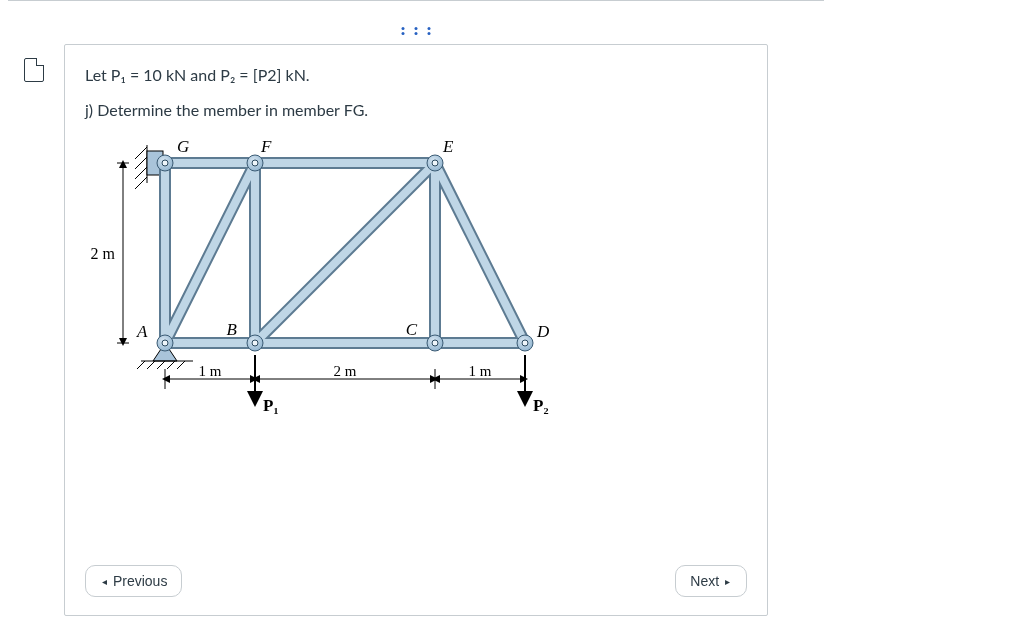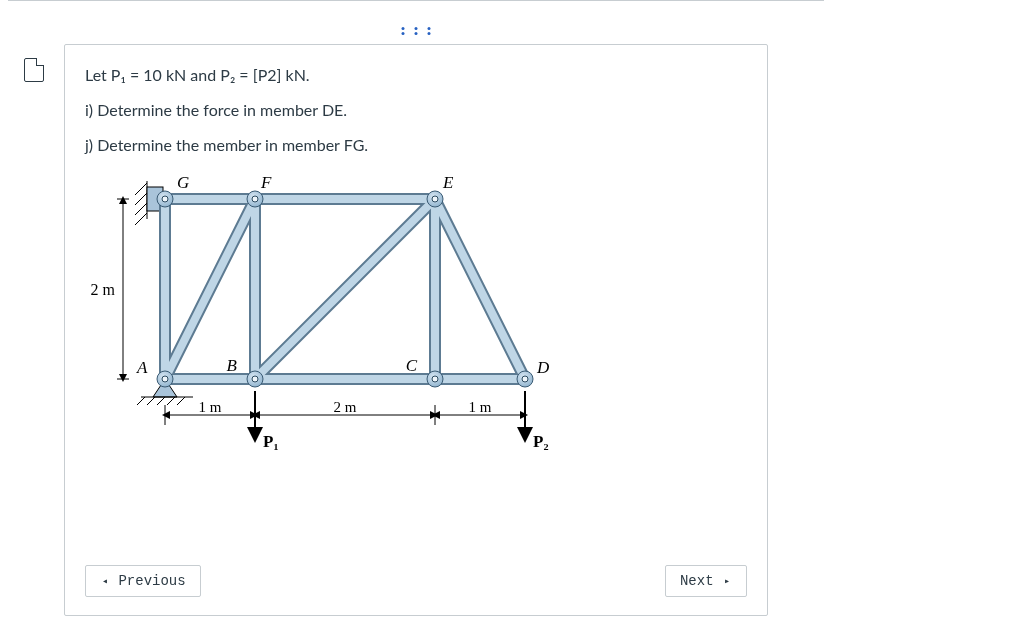--- a/index.html
+++ b/index.html
@@ -59,23 +59,22 @@
     left: 20px; right: 20px; bottom: 18px;
     display: flex;
     justify-content: space-between;
   }
   .btn {
     border: 1px solid #c7cdd1;
     background: #fff;
     color: #2d3b45;
     font-size: 14px;
     padding: 7px 14px;
-    border-radius: 2px;
+    border-radius: 10px;
     cursor: pointer;
-    font-family: Liberation Mono, monospace;
   }
   .btn .tri { font-size: 10px; vertical-align: 1px; padding: 0 2px; }
   .grip {
     position: absolute;
     left: 50%;
     top: 27px;
     transform: translateX(-50%);
     display: flex;
     gap: 10px;
     cursor: grab;
@@ -110,21 +109,20 @@
         <i></i>
         <i></i>
       </span>
   </div>
 
   <div class="doc-icon"></div>
 
   <div class="content">
     <div class="intro">
       <p>Let P₁ = 10 kN and P₂ = [P2] kN.</p>
-      <p>i) Determine the force in member DE.</p>
       <p>j) Determine the member in member FG.</p>
     </div>
 
     <div class="figure-wrap">
       <svg width="520" height="300" viewBox="0 0 520 300">
 
         <defs>
           <marker id="arr" markerWidth="8" markerHeight="8" refX="5" refY="4" orient="auto">
             <path d="M0,0 L8,4 L0,8 Z" fill="#000"></path>
           </marker>

